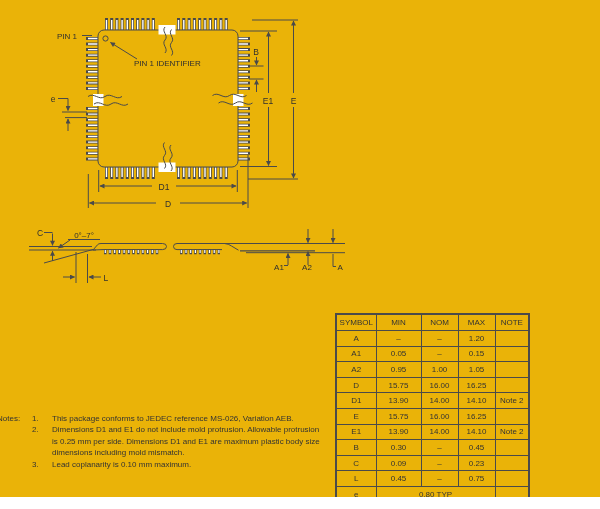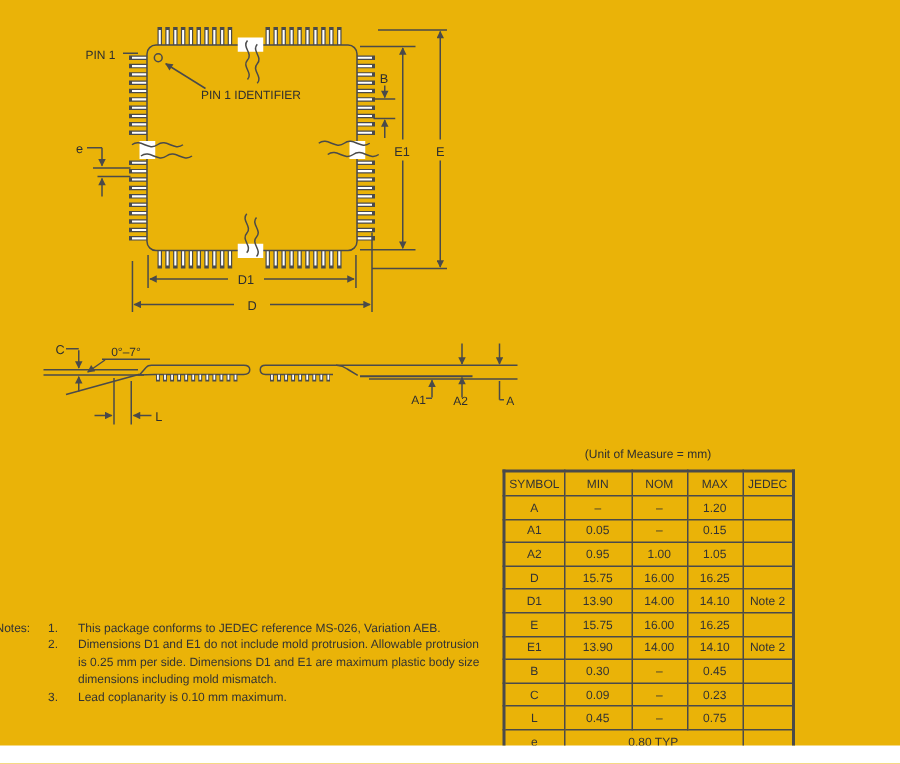--- a/index.html
+++ b/index.html
@@ -184,37 +184,36 @@
   </g>
 
   <text x="40" y="236" font-size="8.5" text-anchor="middle">C</text>
   <text x="84" y="237.5" font-size="8" text-anchor="middle">0°–7°</text>
   <text x="103.5" y="280.5" font-size="8.5">L</text>
   <text x="279" y="269.5" font-size="8" text-anchor="middle">A1</text>
   <text x="307" y="270" font-size="8" text-anchor="middle">A2</text>
   <text x="337.5" y="270" font-size="8">A</text>
 </svg>
 
-<div class="tbl-sub">(Unit of Measure = mm)</div>
 
 <table class="dims">
   <colgroup>
         <col style="width:40px">
         <col style="width:45px">
         <col style="width:37px">
         <col style="width:37px">
         <col style="width:34px">
       </colgroup>
   <thead>
     <tr>
       <th>SYMBOL</th>
       <th>MIN</th>
       <th>NOM</th>
       <th>MAX</th>
-      <th>JEDEC</th>
+      <th>NOTE</th>
     </tr>
   </thead>
   <tbody>
     <tr>
       <td>A</td>
           <td>–</td>
           <td>–</td>
           <td>1.20</td>
           <td></td>
     </tr>

